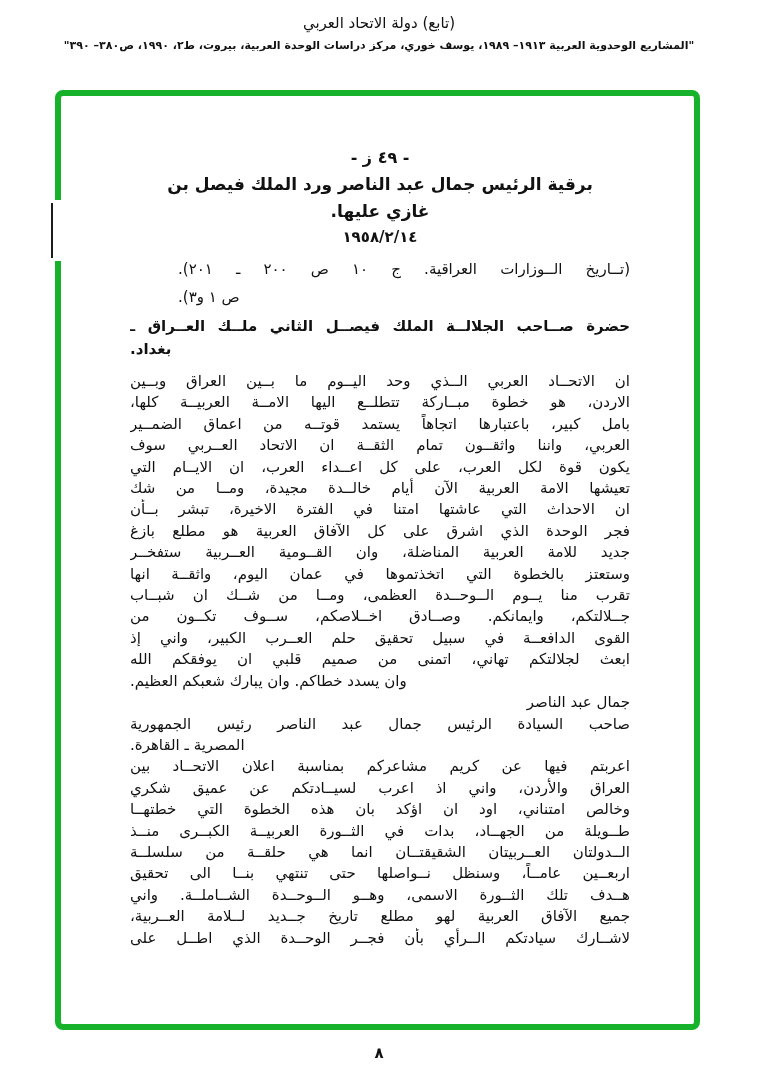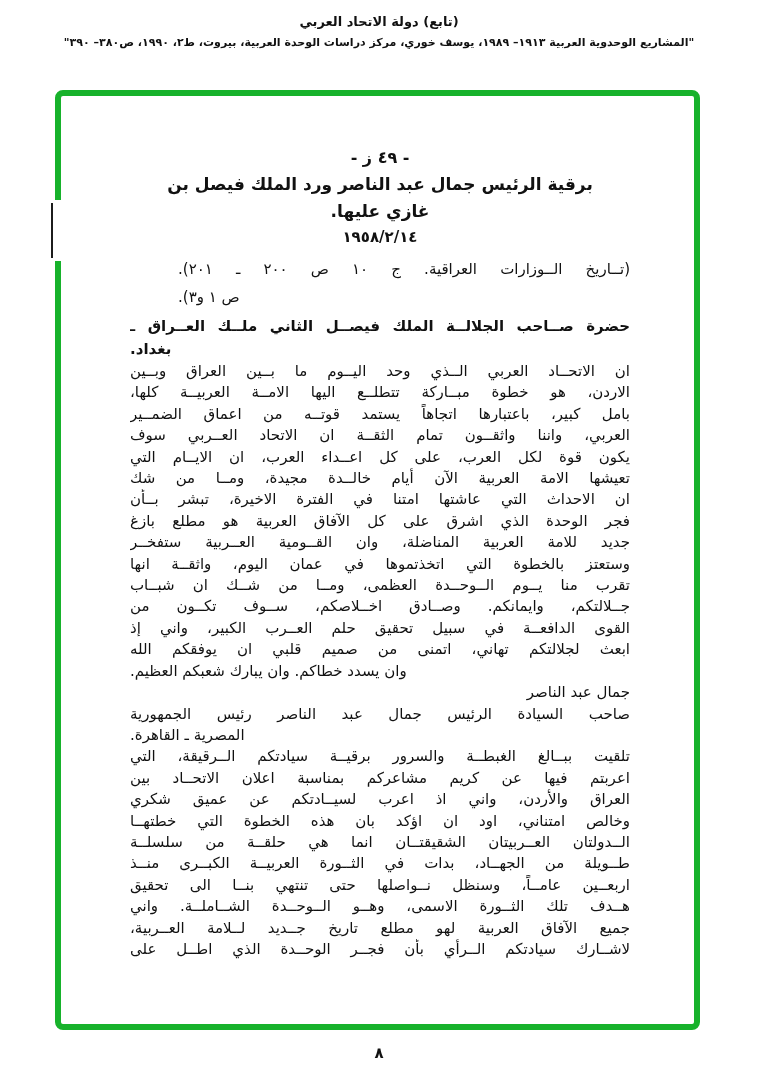--- a/index.html
+++ b/index.html
@@ -6,21 +6,21 @@
   body {
     width: 758px; height: 1078px;
     background: #ffffff;
     position: relative;
     font-family: "DejaVu Sans", sans-serif;
     color: #111111;
     overflow: hidden;
   }
   
   .page-header { position: absolute; top: 14px; left: 0; right: 0; text-align: center; direction: rtl; }
-  .header-title { font-size: 13px; font-weight: bold; letter-spacing: 0; }
+  .header-title { font-size: 15px; font-weight: normal; letter-spacing: 0; }
   .header-source { font-size: 11px; font-weight: bold; margin-top: 7px; white-space: nowrap; }
   
   .doc-frame {
     position: absolute; left: 55px; top: 90px;
     width: 645px; height: 940px;
     border: 6px solid var(--frame-green, #17b22b);
     border-radius: 8px;
     box-sizing: border-box;
     background: #ffffff;
   }
@@ -33,21 +33,21 @@
     direction: rtl; text-align: right;
     z-index: 1;
   }
   .item-number { text-align: center; font-weight: bold; font-size: 16px; line-height: 22px; margin-top: 7px; }
   .doc-title   { text-align: center; font-weight: bold; font-size: 17px; line-height: 27px; margin-top: 2px; }
   .doc-title .tline { text-align: center !important; text-align-last: center !important; }
   .doc-date    { text-align: center; font-weight: bold; font-size: 15px; line-height: 24px; }
   .citation-block  { font-size: 15px; line-height: 28px; margin-top: 6px; margin-left: 48px; }
   .addressee-block { font-size: 15px; line-height: 23px; font-weight: bold; margin-top: 4px; }
   .body-par        { font-size: 15px; line-height: 21.4px; }
-  .telegram-body   { margin-top: 0; }
+  .telegram-body   { margin-top: 10px; }
   .signature { font-size: 15px; line-height: 21.4px; text-align: right; padding-left: 63px; white-space: nowrap; }
   
   .tline { white-space: nowrap; text-align: justify; text-align-last: justify; overflow: hidden; }
   .tline.final-left    { text-align: right;  text-align-last: left; }
   .tline.final-justify { text-align: justify; text-align-last: justify; }
   
   .page-number { position: absolute; left: 0; right: 0; top: 1044px; text-align: center; font-size: 15px; font-weight: bold; }
 </style>
 </head>
 <body>
@@ -98,26 +98,25 @@
     </div>
 
   <div class="signature">جمال عبد الناصر</div>
 
   <div class="body-par">
       <div class="tline">صاحب السيادة الرئيس جمال عبد الناصر رئيس الجمهورية</div>
       <div class="tline final-left">المصرية ـ القاهرة.</div>
     </div>
 
   <div class="body-par">
-      <div class="tline">تلقيت ببــالغ الغبطــة والسرور برقيــة سيادتكم الــرقيقة، التي</div>
       <div class="tline">اعربتم فيها عن كريم مشاعركم بمناسبة اعلان الاتحــاد بين</div>
       <div class="tline">العراق والأردن، واني اذ اعرب لسيــادتكم عن عميق شكري</div>
       <div class="tline">وخالص امتناني، اود ان اؤكد بان هذه الخطوة التي خطتهــا</div>
+      <div class="tline">طــويلة من الجهــاد، بدات في الثــورة العربيــة الكبــرى منــذ</div>
       <div class="tline">الــدولتان العــربيتان الشقيقتــان انما هي حلقــة من سلسلــة</div>
-      <div class="tline">طــويلة من الجهــاد، بدات في الثــورة العربيــة الكبــرى منــذ</div>
       <div class="tline">اربعــين عامــاً، وسنظل نــواصلها حتى تنتهي بنــا الى تحقيق</div>
       <div class="tline">هــدف تلك الثــورة الاسمى، وهــو الــوحــدة الشــاملــة. واني</div>
       <div class="tline final-justify">جميع الآفاق العربية لهو مطلع تاريخ جــديد لــلامة العــربية،</div>
       <div class="tline">لاشــارك سيادتكم الــرأي بأن فجــر الوحــدة الذي اطــل على</div>
     </div>
 </div>
 
 <div class="page-number">٨</div>
 
 </body></html>

